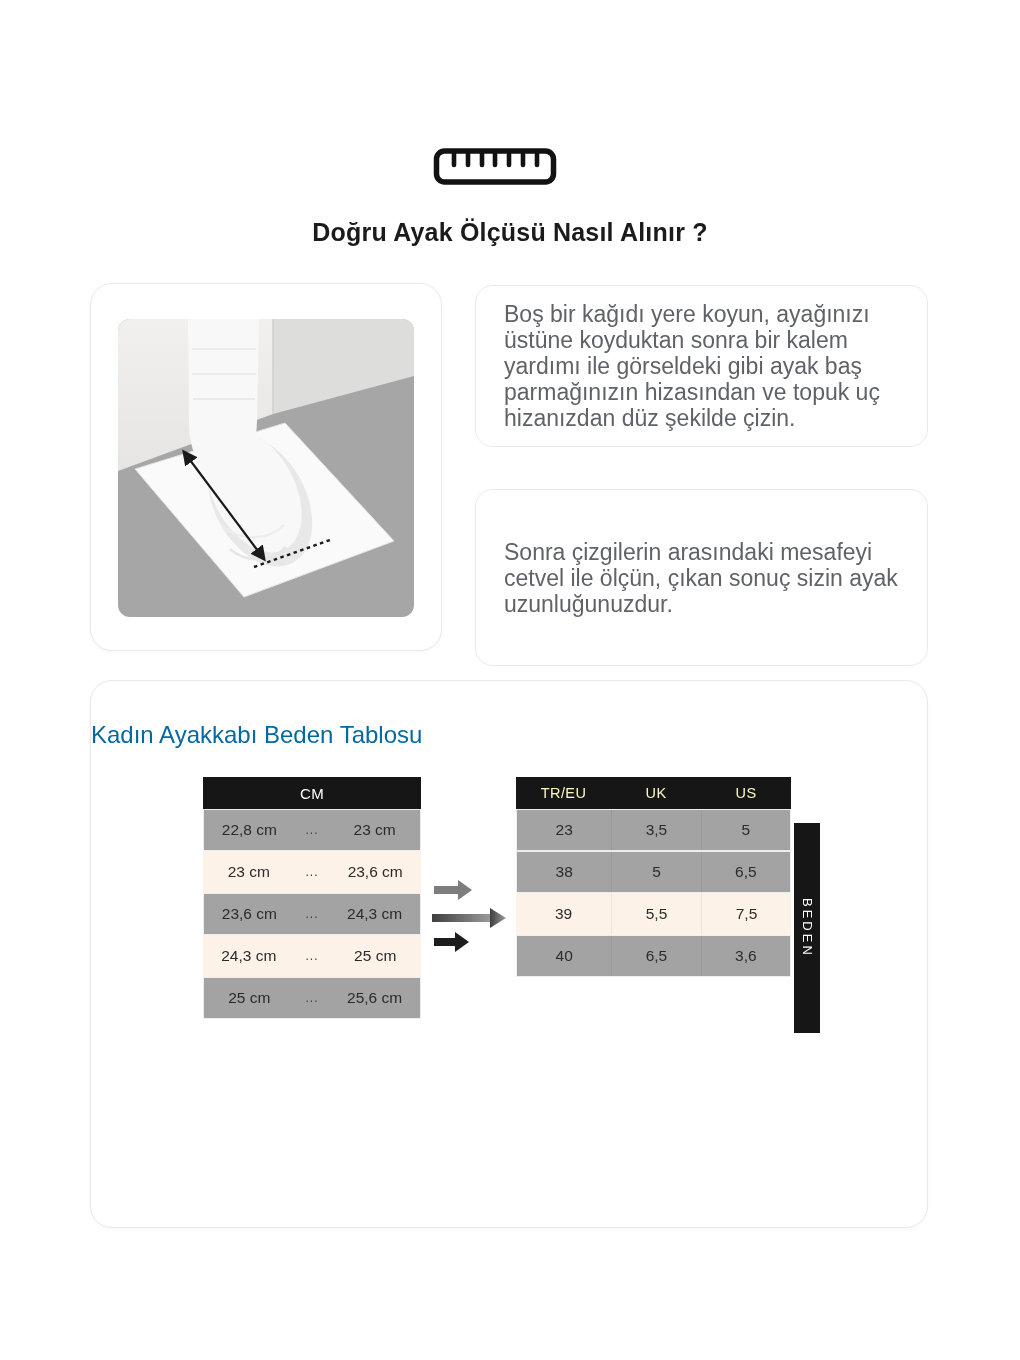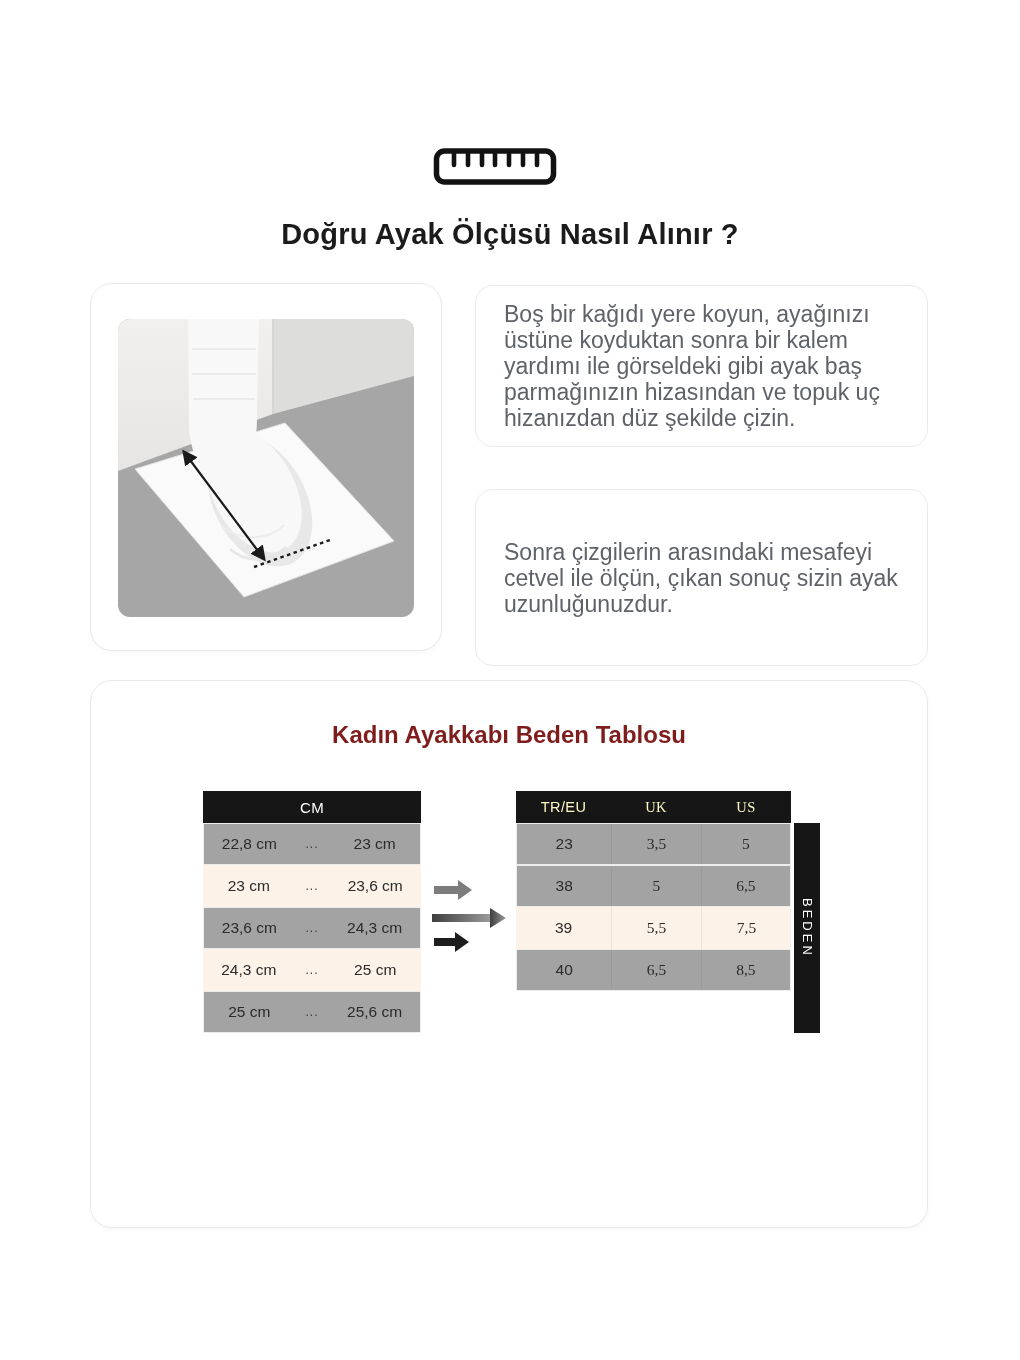--- a/index.html
+++ b/index.html
@@ -5,54 +5,54 @@
   html,body{margin:0;padding:0;}
   body{
     width:1020px;height:1360px;position:relative;background:#ffffff;
     font-family:"Liberation Sans", sans-serif;overflow:hidden;
   }
   .abs{position:absolute;}
 
   
   .ruler-wrap{left:433px;top:147px;width:124px;height:40px;}
   .main-title{left:0;top:218px;width:1020px;text-align:center;margin:0;
-    font-size:29px;font-weight:bold;color:#1b1b1b;letter-spacing:.2px;}
+    font-size:25px;font-weight:bold;color:#1b1b1b;letter-spacing:.2px;}
 
   
   .card{background:#fff;border:1px solid #e9e9e9;border-radius:22px;
     box-shadow:0 2px 4px rgba(0,0,0,.03);box-sizing:border-box;}
   .photo-card{left:90px;top:283px;width:352px;height:368px;}
   .photo{left:27px;top:35px;width:296px;height:298px;border-radius:12px;overflow:hidden;}
 
   .info-box{left:475px;width:453px;border:1px solid #e9e9e9;border-radius:18px;
     display:flex;align-items:center;box-sizing:border-box;background:#fff;}
   .info-box-1{top:285px;height:162px;}
   .info-box-2{top:489px;height:177px;}
   .info-box p{margin:0;padding:0 28px;font-size:23px;line-height:26px;color:#5f6368;}
 
   
   .size-card{left:90px;top:680px;width:838px;height:548px;}
-  .size-title{position:absolute;left:0;top:40px;width:100%;text-align:center;margin:0;
-    font-size:24px;font-weight:bold;color:#7f1d1d;}
-
-  .tbl{position:absolute;top:110px;}
+  .size-title{position:absolute;left:0;top:40px;width:100%;margin:0;
+    font-size:24px;font-weight:normal;color:#0369a1;}
+
+  .tbl{position:absolute;top:96px;}
   .cm-tbl{left:112px;width:218px;}
   .sz-tbl{left:425px;width:275px;}
   .tbl-head{height:32px;background:#161616;color:#fff;display:flex;
     align-items:center;justify-content:center;font-size:15px;letter-spacing:.4px;}
   .sz-tbl .tbl-head{justify-content:flex-start;}
   .tbl-row{height:42px;display:flex;align-items:stretch;box-sizing:border-box;
     font-size:15.5px;color:#2b2b2b;}
   .row-white{background:#a3a3a3;border:1px solid #ededed;}
   .row-cream{background:#fcf2e7;}
   .cell{display:flex;align-items:center;justify-content:center;box-sizing:border-box;}
   .cm-c1,.cm-c3{width:42%;}
   .cm-c2{width:16%;font-size:12px;color:#3c3c3c;letter-spacing:1px;}
   .sz-c{width:95px;}
-  .sz-c + .sz-c{width:90px;border-left:1px solid rgba(0,0,0,0.055);font-family:Liberation Serif, serif;}
+  .sz-c + .sz-c{width:90px;border-left:1px solid rgba(0,0,0,0.055);}
   .sz-tbl .tbl-head .sz-c{border-left:none;color:#fef9c3;font-size:14.5px;}
 
   .beden-strip{left:703px;top:142px;width:26px;height:210px;background:#161616;
     display:flex;align-items:center;justify-content:center;}
   .beden-strip span{writing-mode:vertical-rl;color:#fff;font-size:13px;
     letter-spacing:3px;font-weight:500;}
 
   .arrows-wrap{left:335px;top:195px;width:90px;height:80px;}
 </style>
 </head>
@@ -195,20 +195,20 @@
       <div class="cell sz-c">6,5</div>
     </div>
     <div class="tbl-row row-cream">
       <div class="cell sz-c">39</div>
       <div class="cell sz-c">5,5</div>
       <div class="cell sz-c">7,5</div>
     </div>
     <div class="tbl-row row-white">
       <div class="cell sz-c">40</div>
       <div class="cell sz-c">6,5</div>
-      <div class="cell sz-c">8,5</div>
+      <div class="cell sz-c">3,6</div>
     </div>
   </div>
 
   <div class="abs beden-strip">
     <span>BEDEN</span>
   </div>
 </div>
 
 </body></html>

